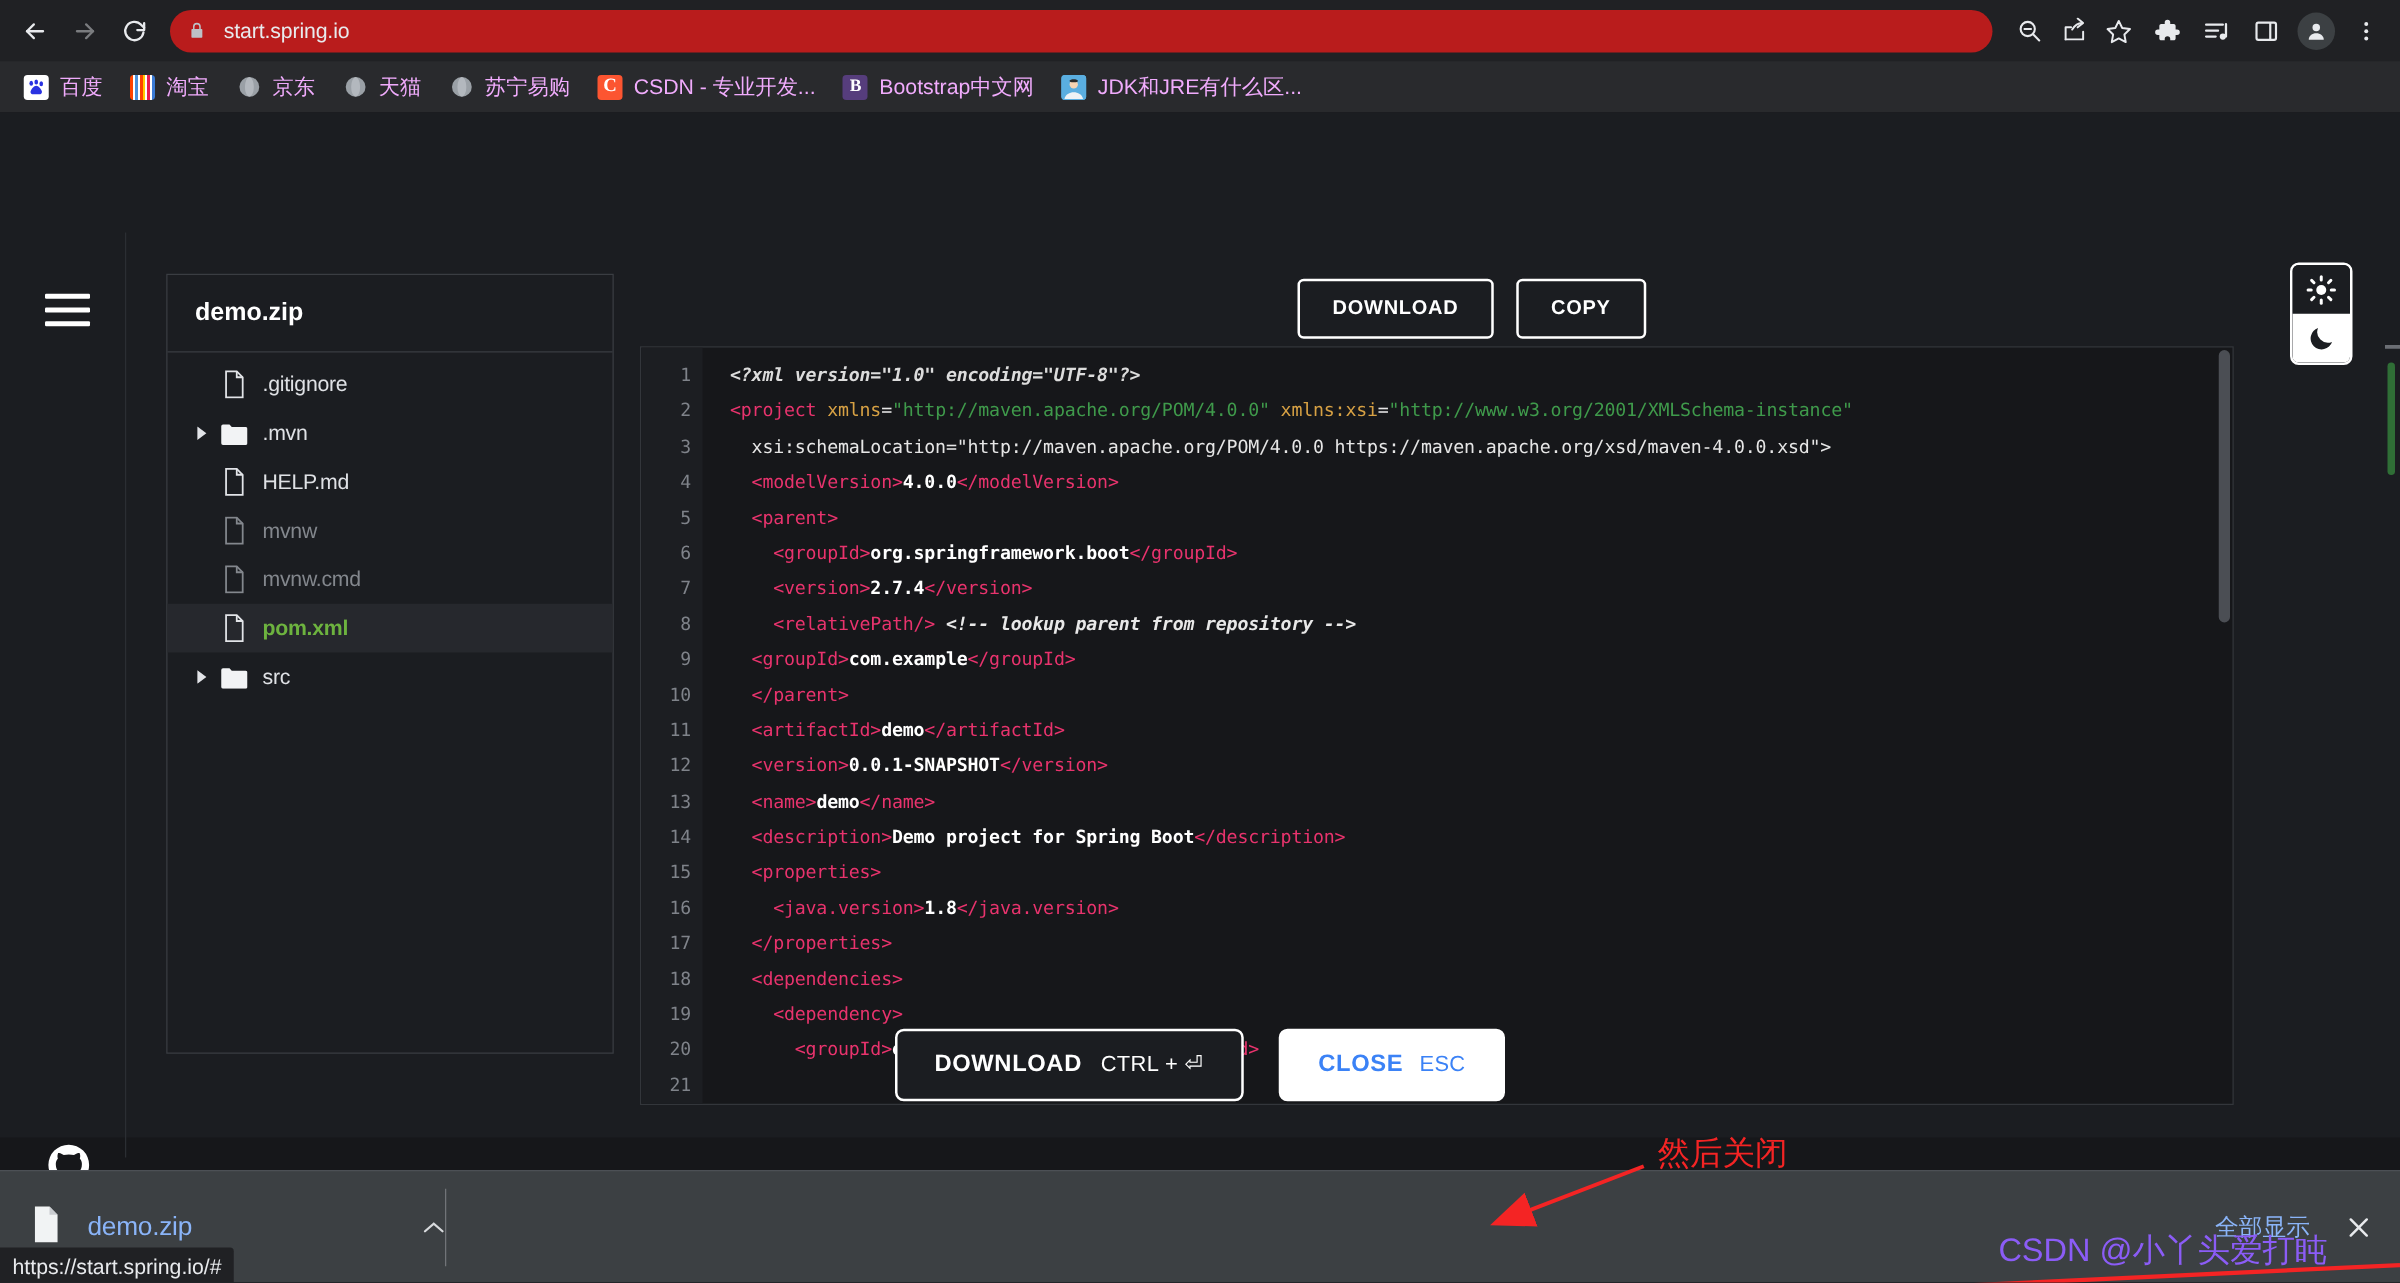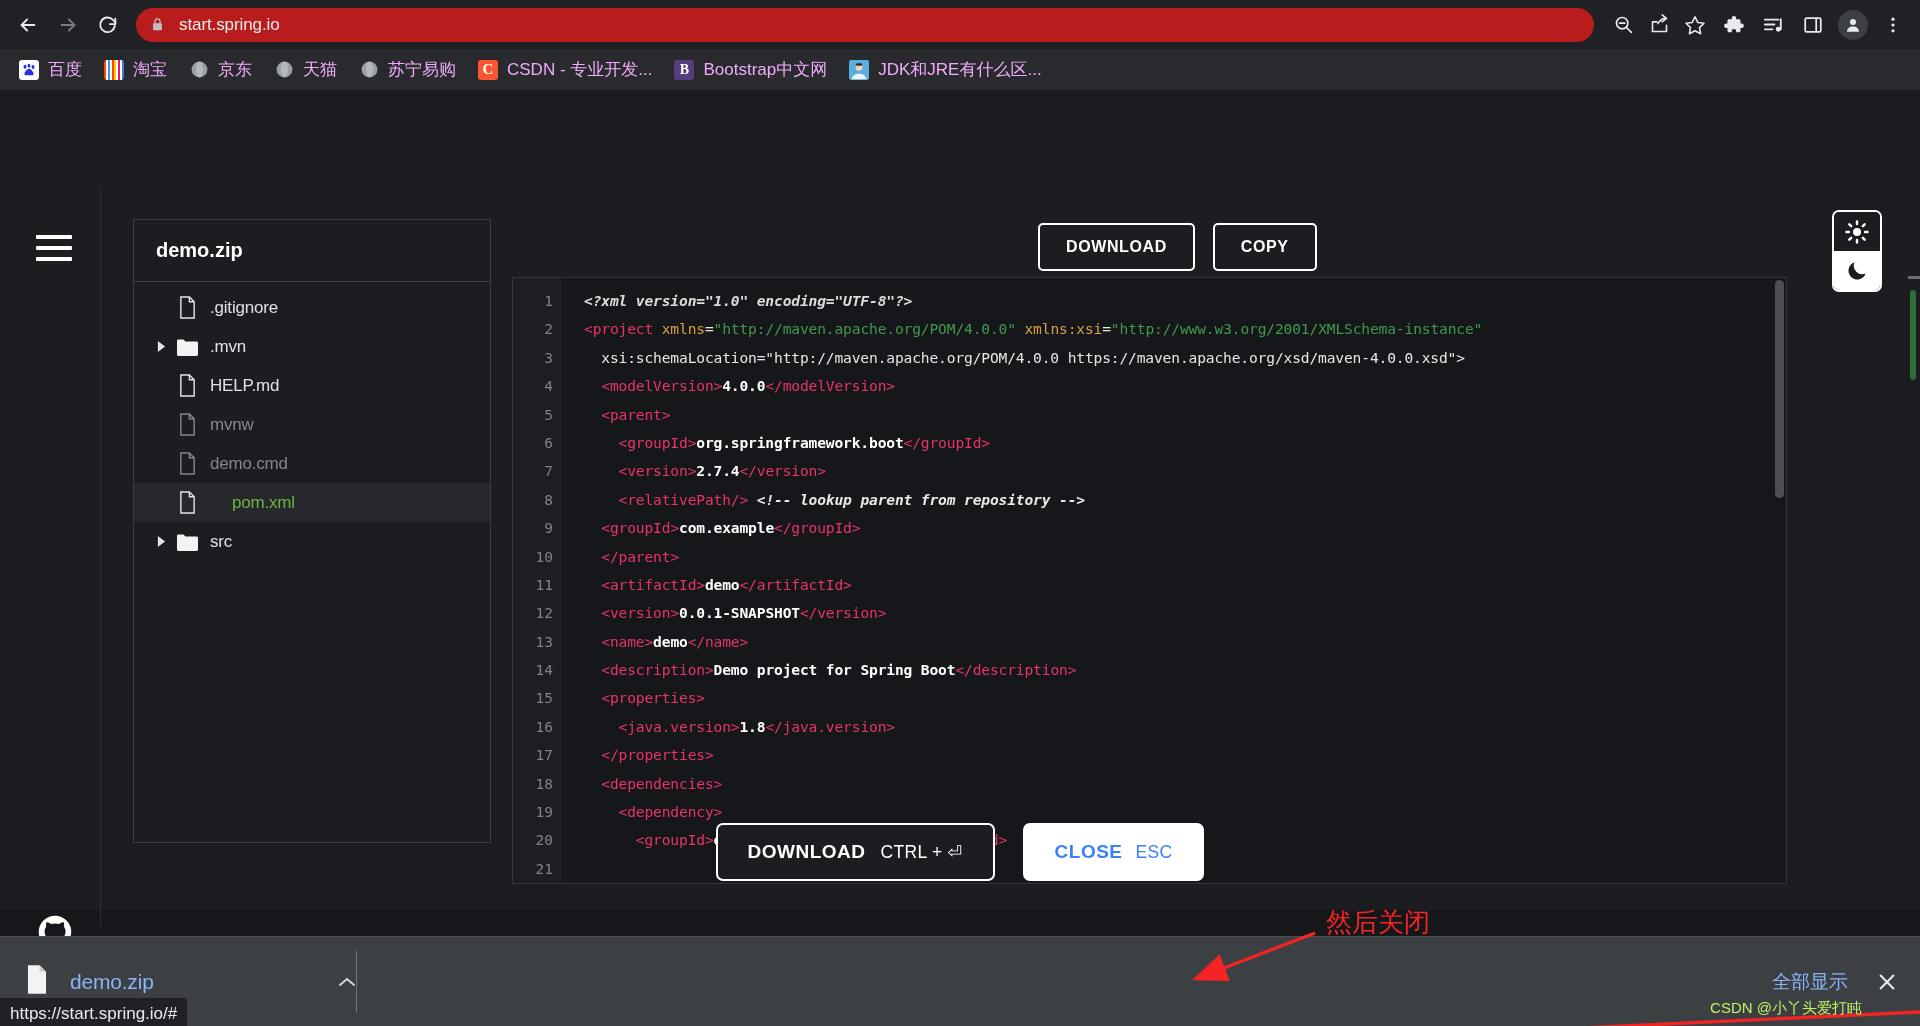--- a/index.html
+++ b/index.html
@@ -192,21 +192,21 @@
     width: 34px; flex: 0 0 34px;
     display: flex; align-items: center; justify-content: center;
   }
   .tree-label {
     font-size: 17px;
     color: #dfe1e5;
     padding-left: 6px;
     letter-spacing: -0.2px;
   }
   .tree-label.dim { color: #83878d; }
-  .tree-label.selected { color: #6db33f; font-weight: normal; margin-left: 22px; }
+  .tree-label.selected { color: #6db33f; font-weight: bold; }
 
   
   #code-actions {
     position: absolute;
     left: 1038px; top: 133px;
     display: flex; gap: 18px;
   }
   .code-btn {
     border: 2px solid #fff;
     background: #1b1d21;
@@ -383,22 +383,22 @@
   }
   #show-all {
     color: #8ab4f8;
     font-size: 19px;
     white-space: nowrap;
   }
   #shelf-close { width: 26px; height: 26px; display:flex; align-items:center; justify-content:center; }
   #watermark {
     position: absolute;
     right: 58px; bottom: 8px;
-    color: #bef264;
-    font-size: 15px;
+    color: #8b5cf6;
+    font-size: 26px;
     white-space: nowrap;
     z-index: 25;
   }
 </style>
 </head>
 <body>
 
 <div id="browser-toolbar">
   <div class="nav-btn">
     <svg width="22" height="22" viewBox="0 0 24 24" fill="none" stroke="#e8eaed" stroke-width="2" stroke-linecap="round" stroke-linejoin="round">
@@ -659,21 +659,21 @@
         </div>
 
         <div class="tree-row">
           <span class="tree-caret empty"></span>
           <span class="tree-icon">
             <svg width="19" height="23" viewBox="0 0 20 24" fill="none" stroke="#83878d" stroke-width="1.5">
                 <path d="M3 1h9l5 5v17H3z"></path>
                 <path d="M12 1v5h5"></path>
               </svg>
           </span>
-          <span class="tree-label dim">demo.cmd</span>
+          <span class="tree-label dim">mvnw.cmd</span>
         </div>
 
         <div class="tree-row selected">
           <span class="tree-caret empty"></span>
           <span class="tree-icon">
             <svg width="19" height="23" viewBox="0 0 20 24" fill="none" stroke="#e2e4e8" stroke-width="1.5">
                 <path d="M3 1h9l5 5v17H3z"></path>
                 <path d="M12 1v5h5"></path>
               </svg>
           </span>

